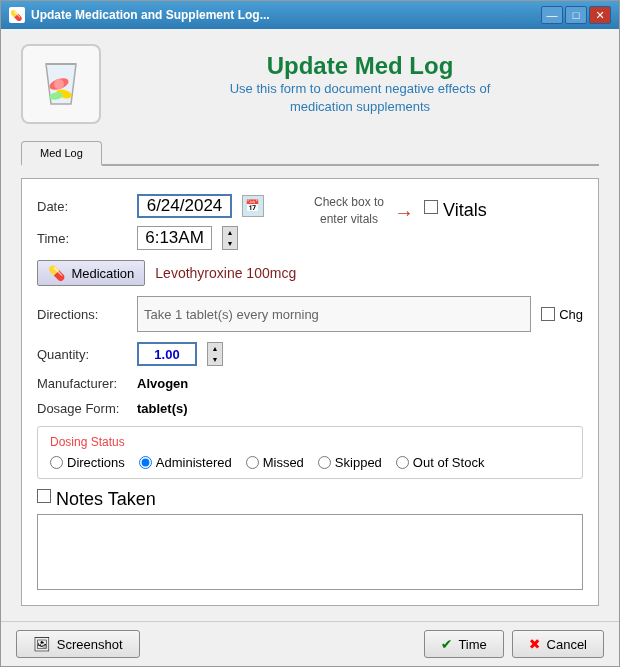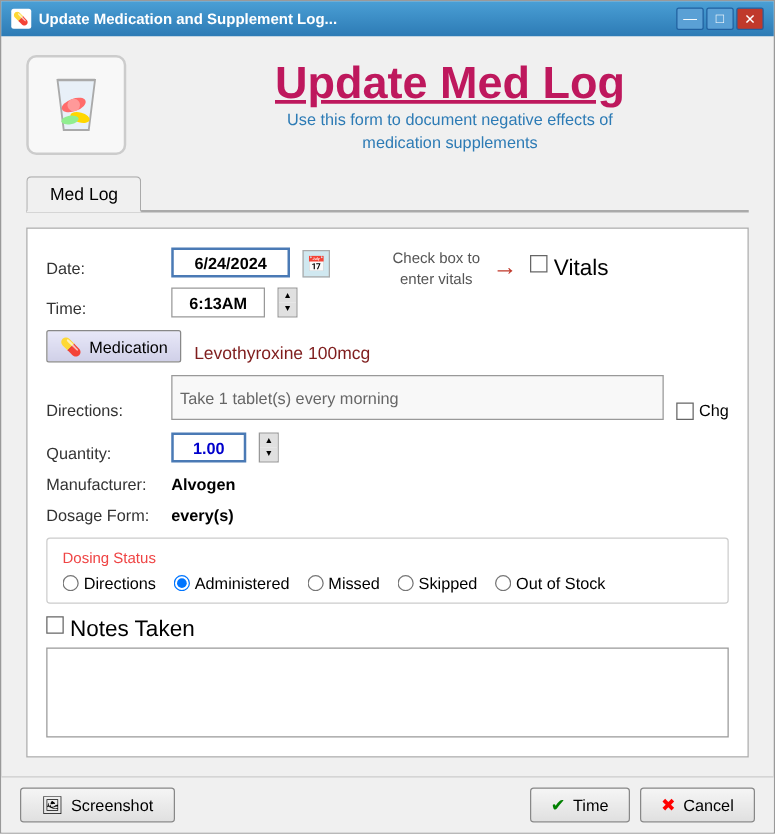--- a/index.html
+++ b/index.html
@@ -94,43 +94,42 @@
       justify-content: center;
       flex-shrink: 0;
     }
     .header-text {
       display: flex;
       flex-direction: column;
       align-items: center;
       flex: 1;
     }
     .main-title {
-      font-size: 36px;
+      font-size: 24px;
       font-weight: bold;
-      color: #be185d;
-      text-decoration: underline;
+      color: #15803d;
     }
     .subtitle {
       font-size: 13px;
       color: #2d7bb5;
       text-align: center;
       line-height: 1.4;
     }
     .tab-bar {
       display: flex;
       border-bottom: 2px solid #aaa;
       margin-bottom: 0;
     }
     .tab {
       padding: 5px 18px;
       background: #d4d0c8;
       border: 1px solid #aaa;
       border-bottom: none;
       cursor: pointer;
-      font-size: 14px;
+      font-size: 11px;
       margin-right: 2px;
       border-radius: 4px 4px 0 0;
     }
     .tab.active {
       background: #f0f0f0;
       border-bottom: 2px solid #f0f0f0;
       margin-bottom: -2px;
       font-weight: normal;
     }
     .form-panel {
@@ -138,36 +137,35 @@
       background: white;
       padding: 15px;
       flex: 1;
       display: flex;
       flex-direction: column;
       gap: 10px;
       overflow: hidden;
     }
     .row {
       display: flex;
-      align-items: flex-end;
+      align-items: center;
       gap: 10px;
     }
     .label {
       font-size: 13px;
       color: #333;
       min-width: 90px;
       flex-shrink: 0;
     }
     .input-field {
       border: 1px solid #999;
       padding: 5px 6px;
-      font-size: 13px;
+      font-size: 17px;
       height: 24px;
       background: white;
-      font-weight: bold;
     }
     .input-field.date-field {
       width: 95px;
       border: 2px solid #4a7ab5;
       text-align: center;
     }
     .input-field.time-field {
       width: 75px;
       border: 1px solid #999;
       text-align: center;
@@ -452,21 +450,21 @@
         </div>
       </div>
 
       <div class="row">
         <span class="label">Manufacturer:</span>
         <span class="manufacturer-val">Alvogen</span>
       </div>
 
       <div class="row">
         <span class="label">Dosage Form:</span>
-        <span class="dosage-val">every(s)</span>
+        <span class="dosage-val">tablet(s)</span>
       </div>
 
       <div class="dosing-group">
         <div class="dosing-title">Dosing Status</div>
         <div class="radio-row">
           <label class="radio-label">
             <input type="radio" name="dosing" class="radio-input" style="">
             <span>Directions</span>
           </label>
           <label class="radio-label">

